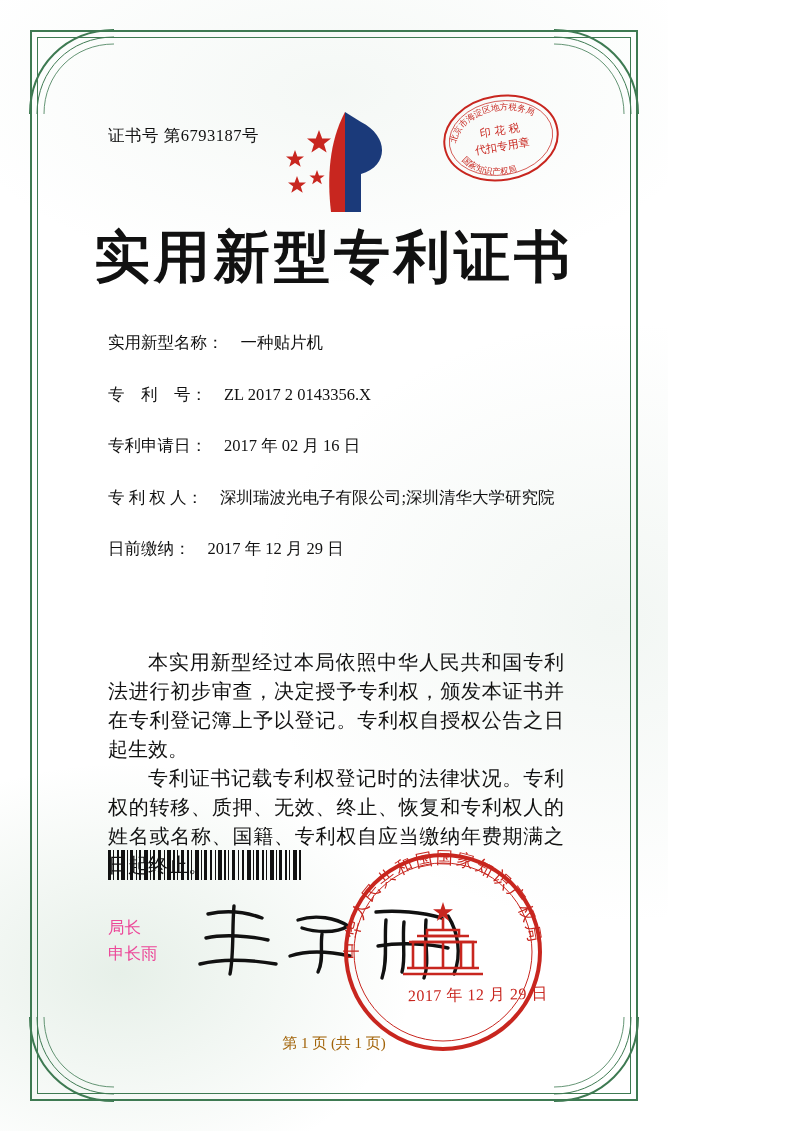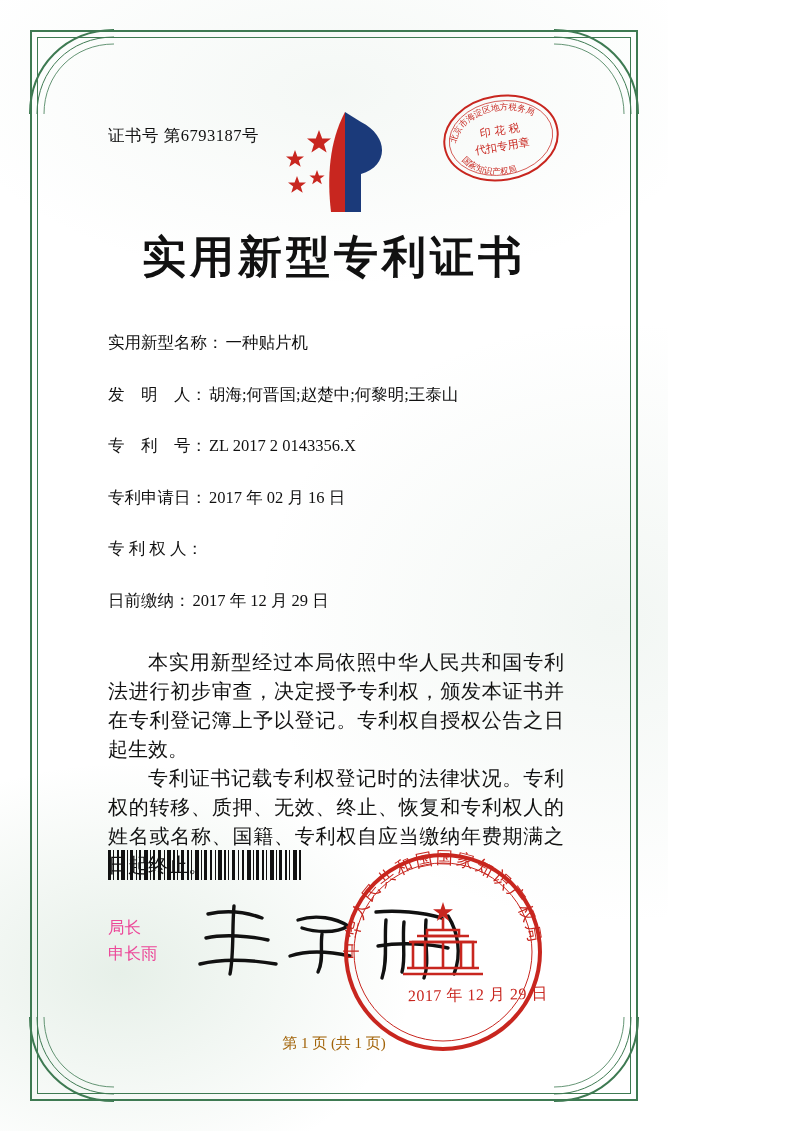--- a/index.html
+++ b/index.html
@@ -84,42 +84,43 @@
     top: 32px;
     width: 122px;
     height: 92px;
     transform: rotate(-9deg);
   }
 
   .title {
     position: absolute;
     left: 0;
     right: 0;
-    top: 168px;
+    top: 160px;
     text-align: center;
-    font-size: 44px;
+    font-size: 56px;
     font-weight: bold;
     letter-spacing: 4px;
     color: #111;
     font-family: "DejaVu Serif", "Liberation Serif", serif;
   }
 
   .fields {
     position: absolute;
     left: 48px;
     right: 40px;
     top: 272px;
   }
   .field-row {
     display: flex;
     align-items: baseline;
     margin-bottom: 29.5px;
     font-size: 16.5px;
     color: #111;
     white-space: nowrap;
+    gap: 15px;
   }
   .field-label {
     flex: 0 0 auto;
   }
   .field-value {
     flex: 0 1 auto;
     padding-left: 2px;
   }
 
   .paragraphs {
@@ -265,33 +266,30 @@
     </div>
 
     <div class="title">实用新型专利证书</div>
 
     <div class="fields">
       <div class="field-row">
         <span class="field-label">实用新型名称：</span>
         <span class="field-value">一种贴片机</span>
       </div>
       <div class="field-row">
-        <span class="field-label">发　明　人：</span>
-        <span class="field-value">胡海;何晋国;赵楚中;何黎明;王泰山</span>
-      </div>
-      <div class="field-row">
         <span class="field-label">专　利　号：</span>
         <span class="field-value">ZL 2017 2 0143356.X</span>
       </div>
       <div class="field-row">
         <span class="field-label">专利申请日：</span>
         <span class="field-value">2017 年 02 月 16 日</span>
       </div>
       <div class="field-row">
         <span class="field-label">专 利 权 人：</span>
+        <span class="field-value">深圳瑞波光电子有限公司;深圳清华大学研究院</span>
       </div>
       <div class="field-row">
         <span class="field-label">日前缴纳：</span>
         <span class="field-value">2017 年 12 月 29 日</span>
       </div>
     </div>
 
     <div class="paragraphs">
       <p>本实用新型经过本局依照中华人民共和国专利法进行初步审查，决定授予专利权，颁发本证书并在专利登记簿上予以登记。专利权自授权公告之日起生效。</p>
       <p>专利证书记载专利权登记时的法律状况。专利权的转移、质押、无效、终止、恢复和专利权人的姓名或名称、国籍、专利权自应当缴纳年费期满之日起终止。</p>

